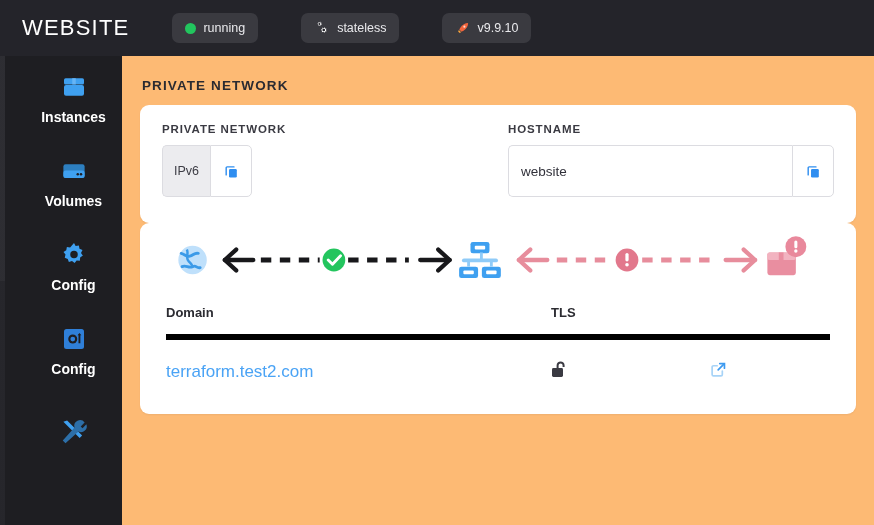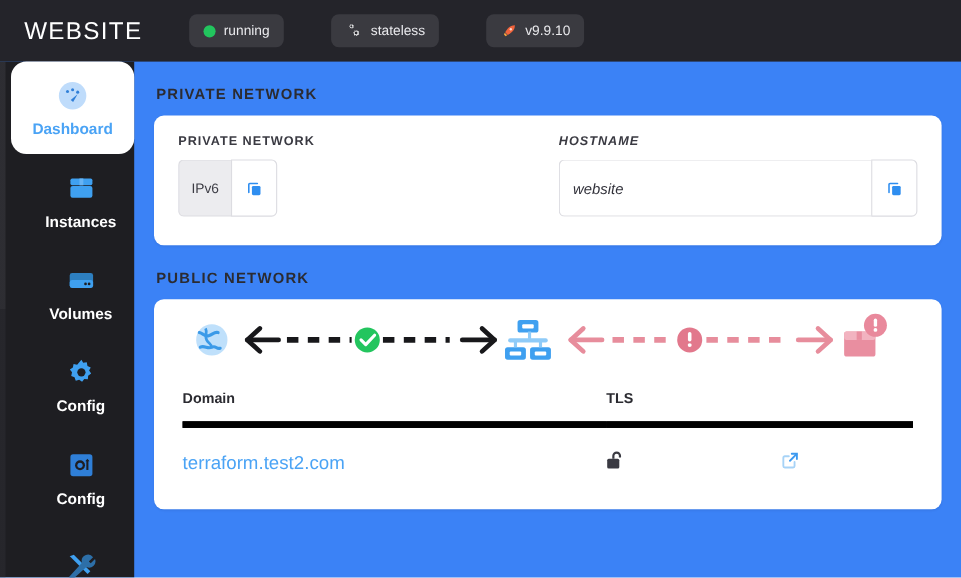--- a/index.html
+++ b/index.html
@@ -2,21 +2,21 @@
 <html><head>
 <meta charset="utf-8">
 <style>
   * { box-sizing: border-box; margin: 0; padding: 0; }
   html, body {
     width: 874px; height: 525px;
     font-family: "Liberation Sans", sans-serif;
     background: #f4f4f6;
     overflow: hidden;
   }
-  #app { position: relative; width: 874px; height: 525px; background: #3b82f6; }
+  #app { position: relative; width: 874px; height: 525px; background: #fdba74; }
 
   
   .topbar {
     position: absolute; left: 0; top: 0; width: 874px; height: 56px;
     background: #24242a; display: flex; align-items: center; padding-left: 22px; gap: 14px;
   }
   .app-title {
     color: #ffffff; font-size: 22px; letter-spacing: 1.2px; font-weight: 400;
   }
   .badge {
@@ -58,21 +58,21 @@
   }
   .card {
     margin: 0 18px 0 18px; background: #ffffff; border-radius: 9px;
     box-shadow: 0 1px 2px rgba(16,22,40,.06);
   }
 
   
   .pn-card { padding: 18px 22px 26px 22px; display: flex; gap: 0; }
   .field-col { display: flex; flex-direction: column; }
   .field-col.left { width: 330px; }
-  .field-col.right { width: 330px; margin-left: 20px; font-style: italic; }
+  .field-col.right { width: 330px; margin-left: 20px; }
   .field-label {
     font-size: 11.5px; font-weight: 700; letter-spacing: .9px; color: #3a3a42; margin-bottom: 10px;
   }
   .input-group { display: flex; align-items: stretch; height: 52px; }
   .in-prefix {
     display: flex; align-items: center; justify-content: center;
     background: #ececef; border: 1px solid #dcdce1; border-right: none;
     border-radius: 5px 0 0 5px; padding: 0 11px; font-size: 12.5px; color: #3d3d45;
   }
   .in-box {
@@ -134,32 +134,20 @@
           <path d="M6.2 14.2l3.6 3.6-2.4 1.2-2.4-2.4z" fill="#f7a23b"></path>
           <circle cx="15" cy="9" r="1.7" fill="#ffd9cc"></circle>
         </svg>
       </span>
       <span>v9.9.10</span>
     </div>
   </div>
 
   <div class="sidebar">
 
-    <div class="nav-item active">
-      <span class="nav-ico">
-        <svg viewBox="0 0 24 24" width="30" height="30">
-          <circle cx="12" cy="12" r="10" fill="#bfdcfb"></circle>
-          <circle cx="8.3" cy="9" r="1.1" fill="#2f7fd8"></circle>
-          <circle cx="12" cy="7.6" r="1.1" fill="#2f7fd8"></circle>
-          <circle cx="15.7" cy="9.4" r="1.1" fill="#2f7fd8"></circle>
-          <path d="M12.4 16.6l3.2-5.6-5 4.1z" fill="#2f7fd8"></path>
-        </svg>
-      </span>
-      <span class="lbl">Dashboard</span>
-    </div>
 
     <div class="nav-item">
       <span class="nav-ico">
         <svg viewBox="0 0 24 24" width="30" height="30">
           <rect x="4" y="5" width="16" height="5" rx="1.3" fill="#3fa0f0"></rect>
           <rect x="4" y="10.4" width="16" height="8.6" rx="1.6" fill="#3fa0f0"></rect>
           <rect x="10.6" y="5" width="2.8" height="5" fill="#67b4f5"></rect>
         </svg>
       </span>
       <span class="lbl">Instances</span>
@@ -241,21 +229,20 @@
               <svg class="copy-ico" viewBox="0 0 24 24" fill="none" stroke="#2f8ef0" stroke-width="2">
                 <rect x="8.5" y="8.5" width="11" height="12" rx="1.8" fill="#2f8ef0" stroke="none"></rect>
                 <path d="M15.5 5.5H5.8A1.3 1.3 0 004.5 6.8v10" stroke="#2f8ef0" stroke-linecap="round"></path>
               </svg>
             </span>
           </div>
         </div>
       </div>
     </div>
 
-    <div class="section-title">PUBLIC NETWORK</div>
 
     <div class="card pub-card">
 
       <div class="diagram">
         <svg width="700" height="60" viewBox="0 0 700 60">
 
           <g>
             <circle cx="28" cy="30" r="15" fill="#bfe0fb"></circle>
             <path d="M16 23c4 1 5 4 9 3s5-4 9-3M17 37c4-2 7 2 11 0s4 2 8 1" stroke="#3b9ae8" stroke-width="3" fill="none" stroke-linecap="round"></path>
             <path d="M22 19c2 4-1 7 1 11s5 3 5 8" stroke="#3b9ae8" stroke-width="2.6" fill="none"></path>

